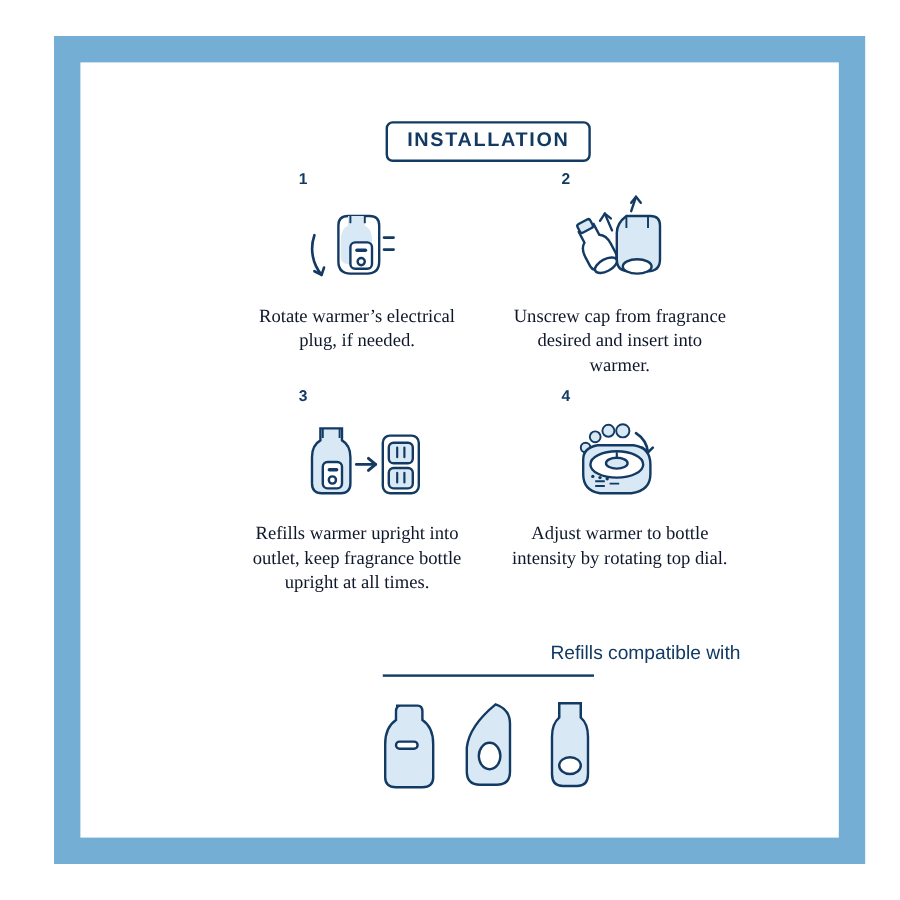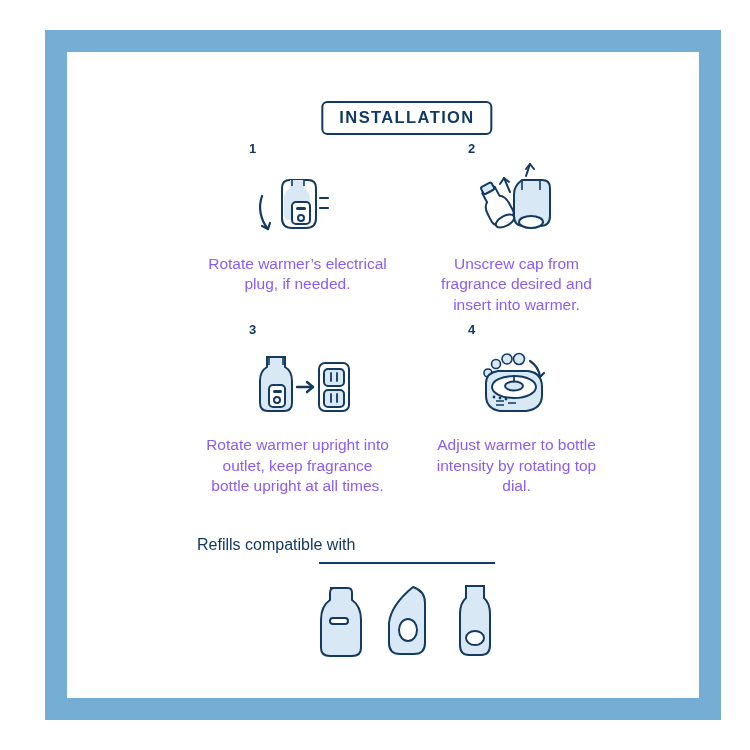--- a/index.html
+++ b/index.html
@@ -93,32 +93,33 @@
   .step-icon {
     width: 100%;
     height: 92px;
     display: flex;
     align-items: center;
     justify-content: center;
   }
   .step-caption {
     font-size: 15.5px;
     line-height: 1.32;
-    color: #8b5cf6;
+    color: #0f172a;
     padding: 4px 8px 0 8px;
+    font-family: Liberation Serif, serif;
   }
 
   
   .refills {
     position: absolute;
     left: 50%;
     transform: translateX(-50%);
     bottom: 38px;
     width: 420px;
-    text-align: left;
+    text-align: right;
   }
   .refills-title {
     font-size: 16px;
     color: #123a63;
     margin-bottom: 8px;
   }
   .refills-rule {
     width: 176px;
     height: 2px;
     background: #123a63;
@@ -209,21 +210,21 @@
                 <path d="M64 48 h16" stroke-width="2.4" stroke-linecap="round"></path>
                 <path d="M80 48 l-6 -5 M80 48 l-6 5" stroke-width="2.4" stroke-linecap="round"></path>
 
                 <rect x="86" y="24" width="30" height="48" rx="6" fill="#ffffff"></rect>
                 <rect x="91" y="30" width="20" height="17" rx="4" fill="#d8e9f5"></rect>
                 <rect x="91" y="51" width="20" height="17" rx="4" fill="#d8e9f5"></rect>
                 <path d="M98 34 v8 M104 34 v8" stroke-width="1.8" stroke-linecap="round"></path>
                 <path d="M98 55 v8 M104 55 v8" stroke-width="1.8" stroke-linecap="round"></path>
               </svg>
             </div>
-            <div class="step-caption">Rotate warmer upright into outlet, keep fragrance bottle upright at all times.</div>
+            <div class="step-caption">Refills warmer upright into outlet, keep fragrance bottle upright at all times.</div>
           </div>
 
           <div class="step">
             <div class="step-num left-align">4</div>
             <div class="step-icon">
               <svg width="130" height="92" viewBox="0 0 130 92" fill="none" stroke="#123a63" stroke-width="2">
 
                 <g fill="#d8e9f5" stroke="#123a63" stroke-width="1.6">
                   <circle cx="36" cy="34" r="4"></circle>
                   <circle cx="44" cy="25" r="4.5"></circle>

